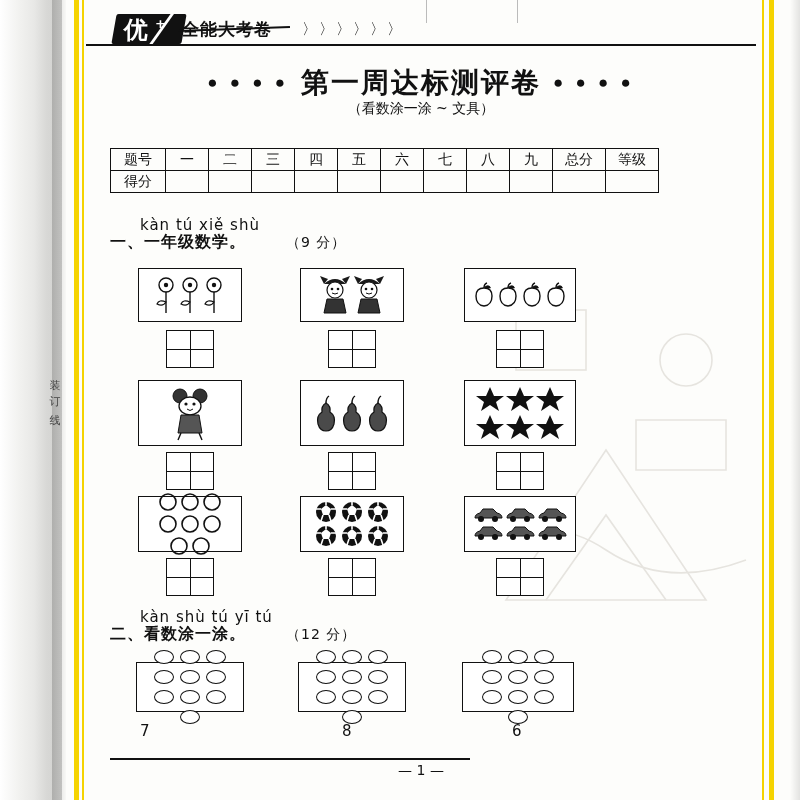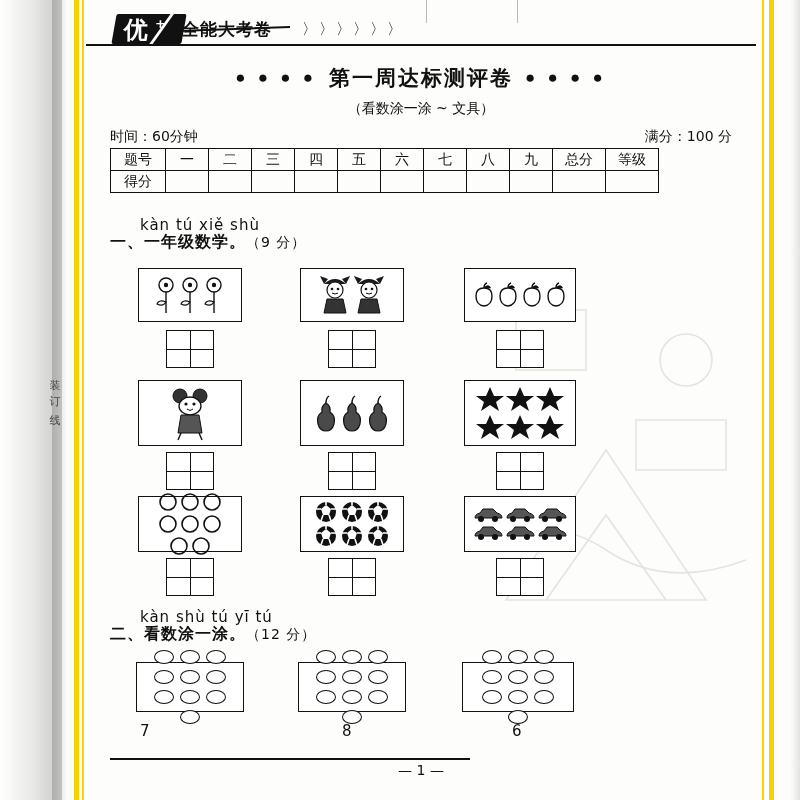--- a/index.html
+++ b/index.html
@@ -93,21 +93,21 @@
     position:absolute;left:340px;top:-8px;width:90px;height:24px;border:1px solid #bbb;border-bottom:none;
   }
   
   .title-row{
     position:absolute;top:64px;left:0;right:0;text-align:center;
   }
   .title-dots{
     font-size:17px;letter-spacing:4px;color:#111;vertical-align:middle;
   }
   .title{
-    font-size:21px;font-weight:bold;letter-spacing:2px;color:#111;
+    font-size:28px;font-weight:bold;letter-spacing:2px;color:#111;
     font-family:"DejaVu Sans", sans-serif;vertical-align:middle;
     padding:0 8px;
   }
   .subtitle{
     position:absolute;top:100px;left:0;right:0;text-align:center;
     font-size:14px;color:#111;font-family:"DejaVu Sans", sans-serif;
   }
   
   .info{
     position:absolute;top:128px;left:24px;right:24px;height:20px;
@@ -134,21 +134,21 @@
   .score-table td.tot{width:52px;}
   
   .pinyin{
     position:absolute;font-size:15px;color:#111;letter-spacing:1px;
     font-family:"DejaVu Sans", sans-serif;
   }
   .qhead{
     position:absolute;font-size:16px;font-weight:bold;color:#111;
     font-family:"DejaVu Sans", sans-serif;letter-spacing:1px;
   }
-  .qhead .pts{font-weight:normal;font-size:14px;}
+  .qhead .pts{font-weight:normal;font-size:14px;margin-left:40px;}
   
   .pbox{
     position:absolute;border:1.5px solid #111;background:#fff;
     box-sizing:border-box;
   }
   .wgrid{
     position:absolute;border:1.5px solid #111;box-sizing:border-box;background:#fff;
   }
   .wgrid:before{
     content:"";position:absolute;left:50%;top:0;width:1px;height:100%;background:#111;
@@ -228,24 +228,20 @@
     </div>
     <div class="hdr-rule"></div>
 
     <div class="title-row">
       <span class="title-dots">● ● ● ●</span>
       <span class="title">第一周达标测评卷</span>
       <span class="title-dots">● ● ● ●</span>
     </div>
     <div class="subtitle">（看数涂一涂 ~ 文具）</div>
 
-    <div class="info">
-      <span class="left">时间：60分钟</span>
-      <span class="right">满分：100 分</span>
-    </div>
 
     <table class="score-table">
       <tbody>
           <tr>
         <td class="lbl">题号</td>
         <td class="num">一</td>
         <td class="num">二</td>
         <td class="num">三</td>
         <td class="num">四</td>
         <td class="num">五</td>

